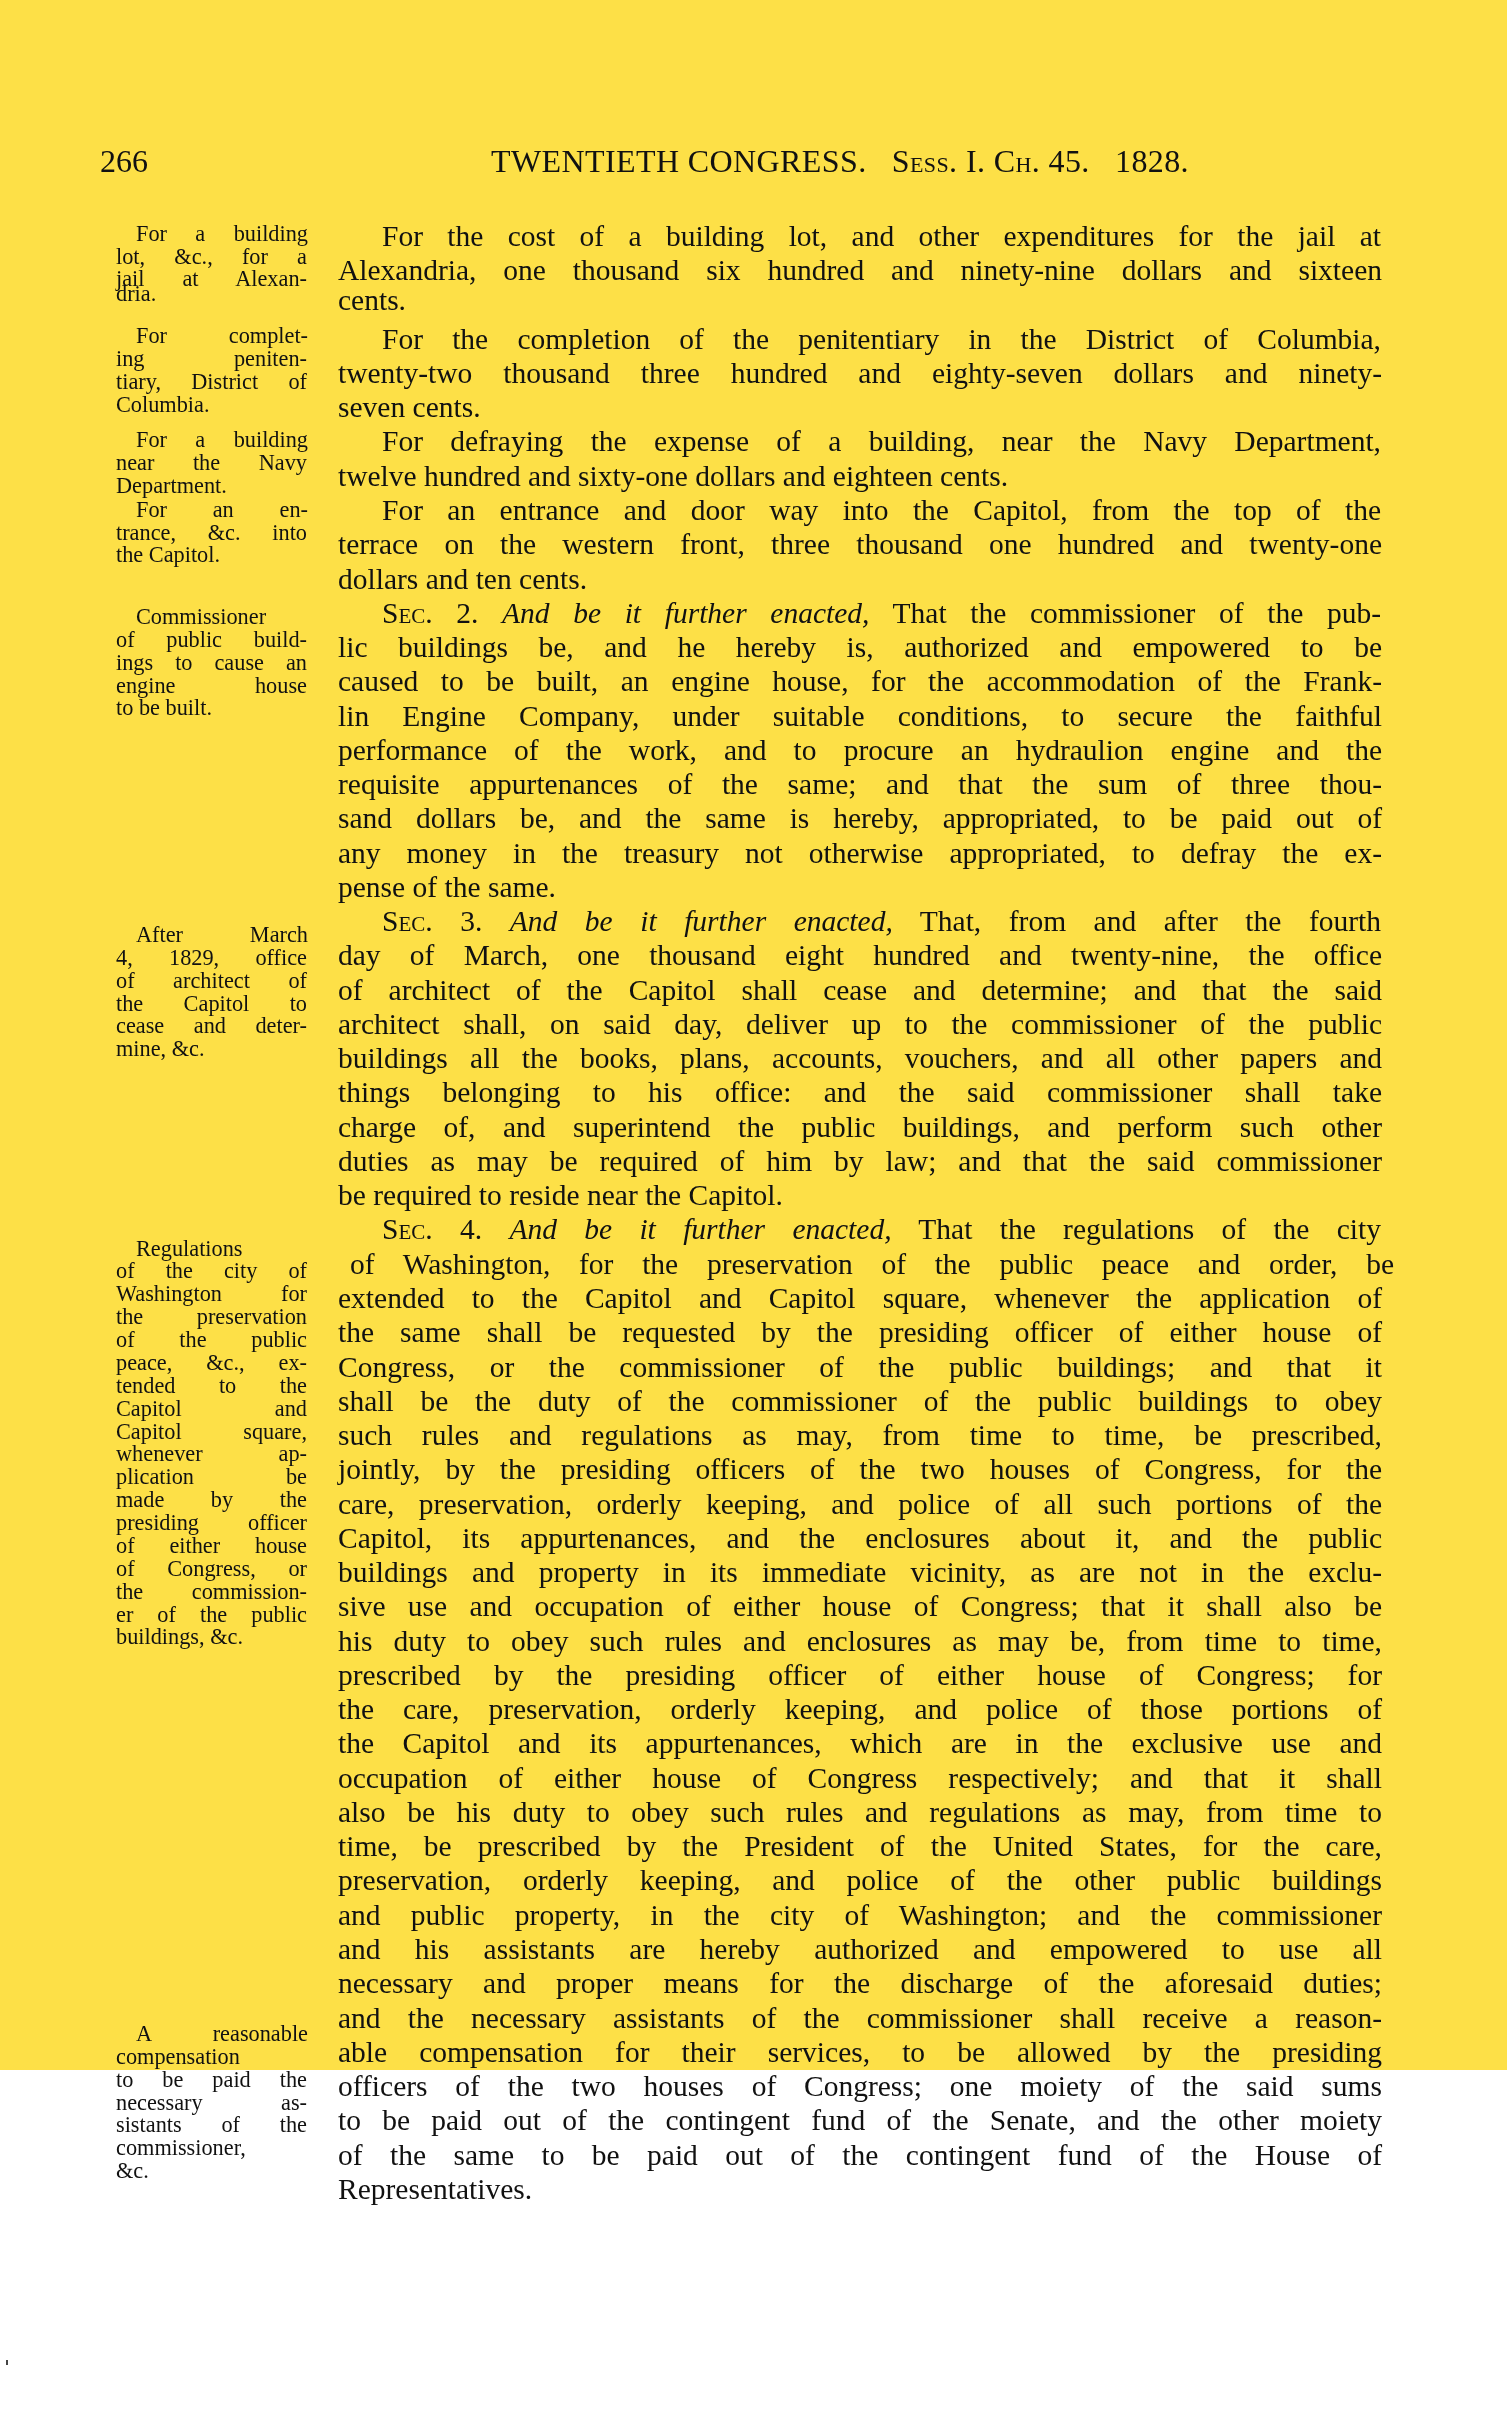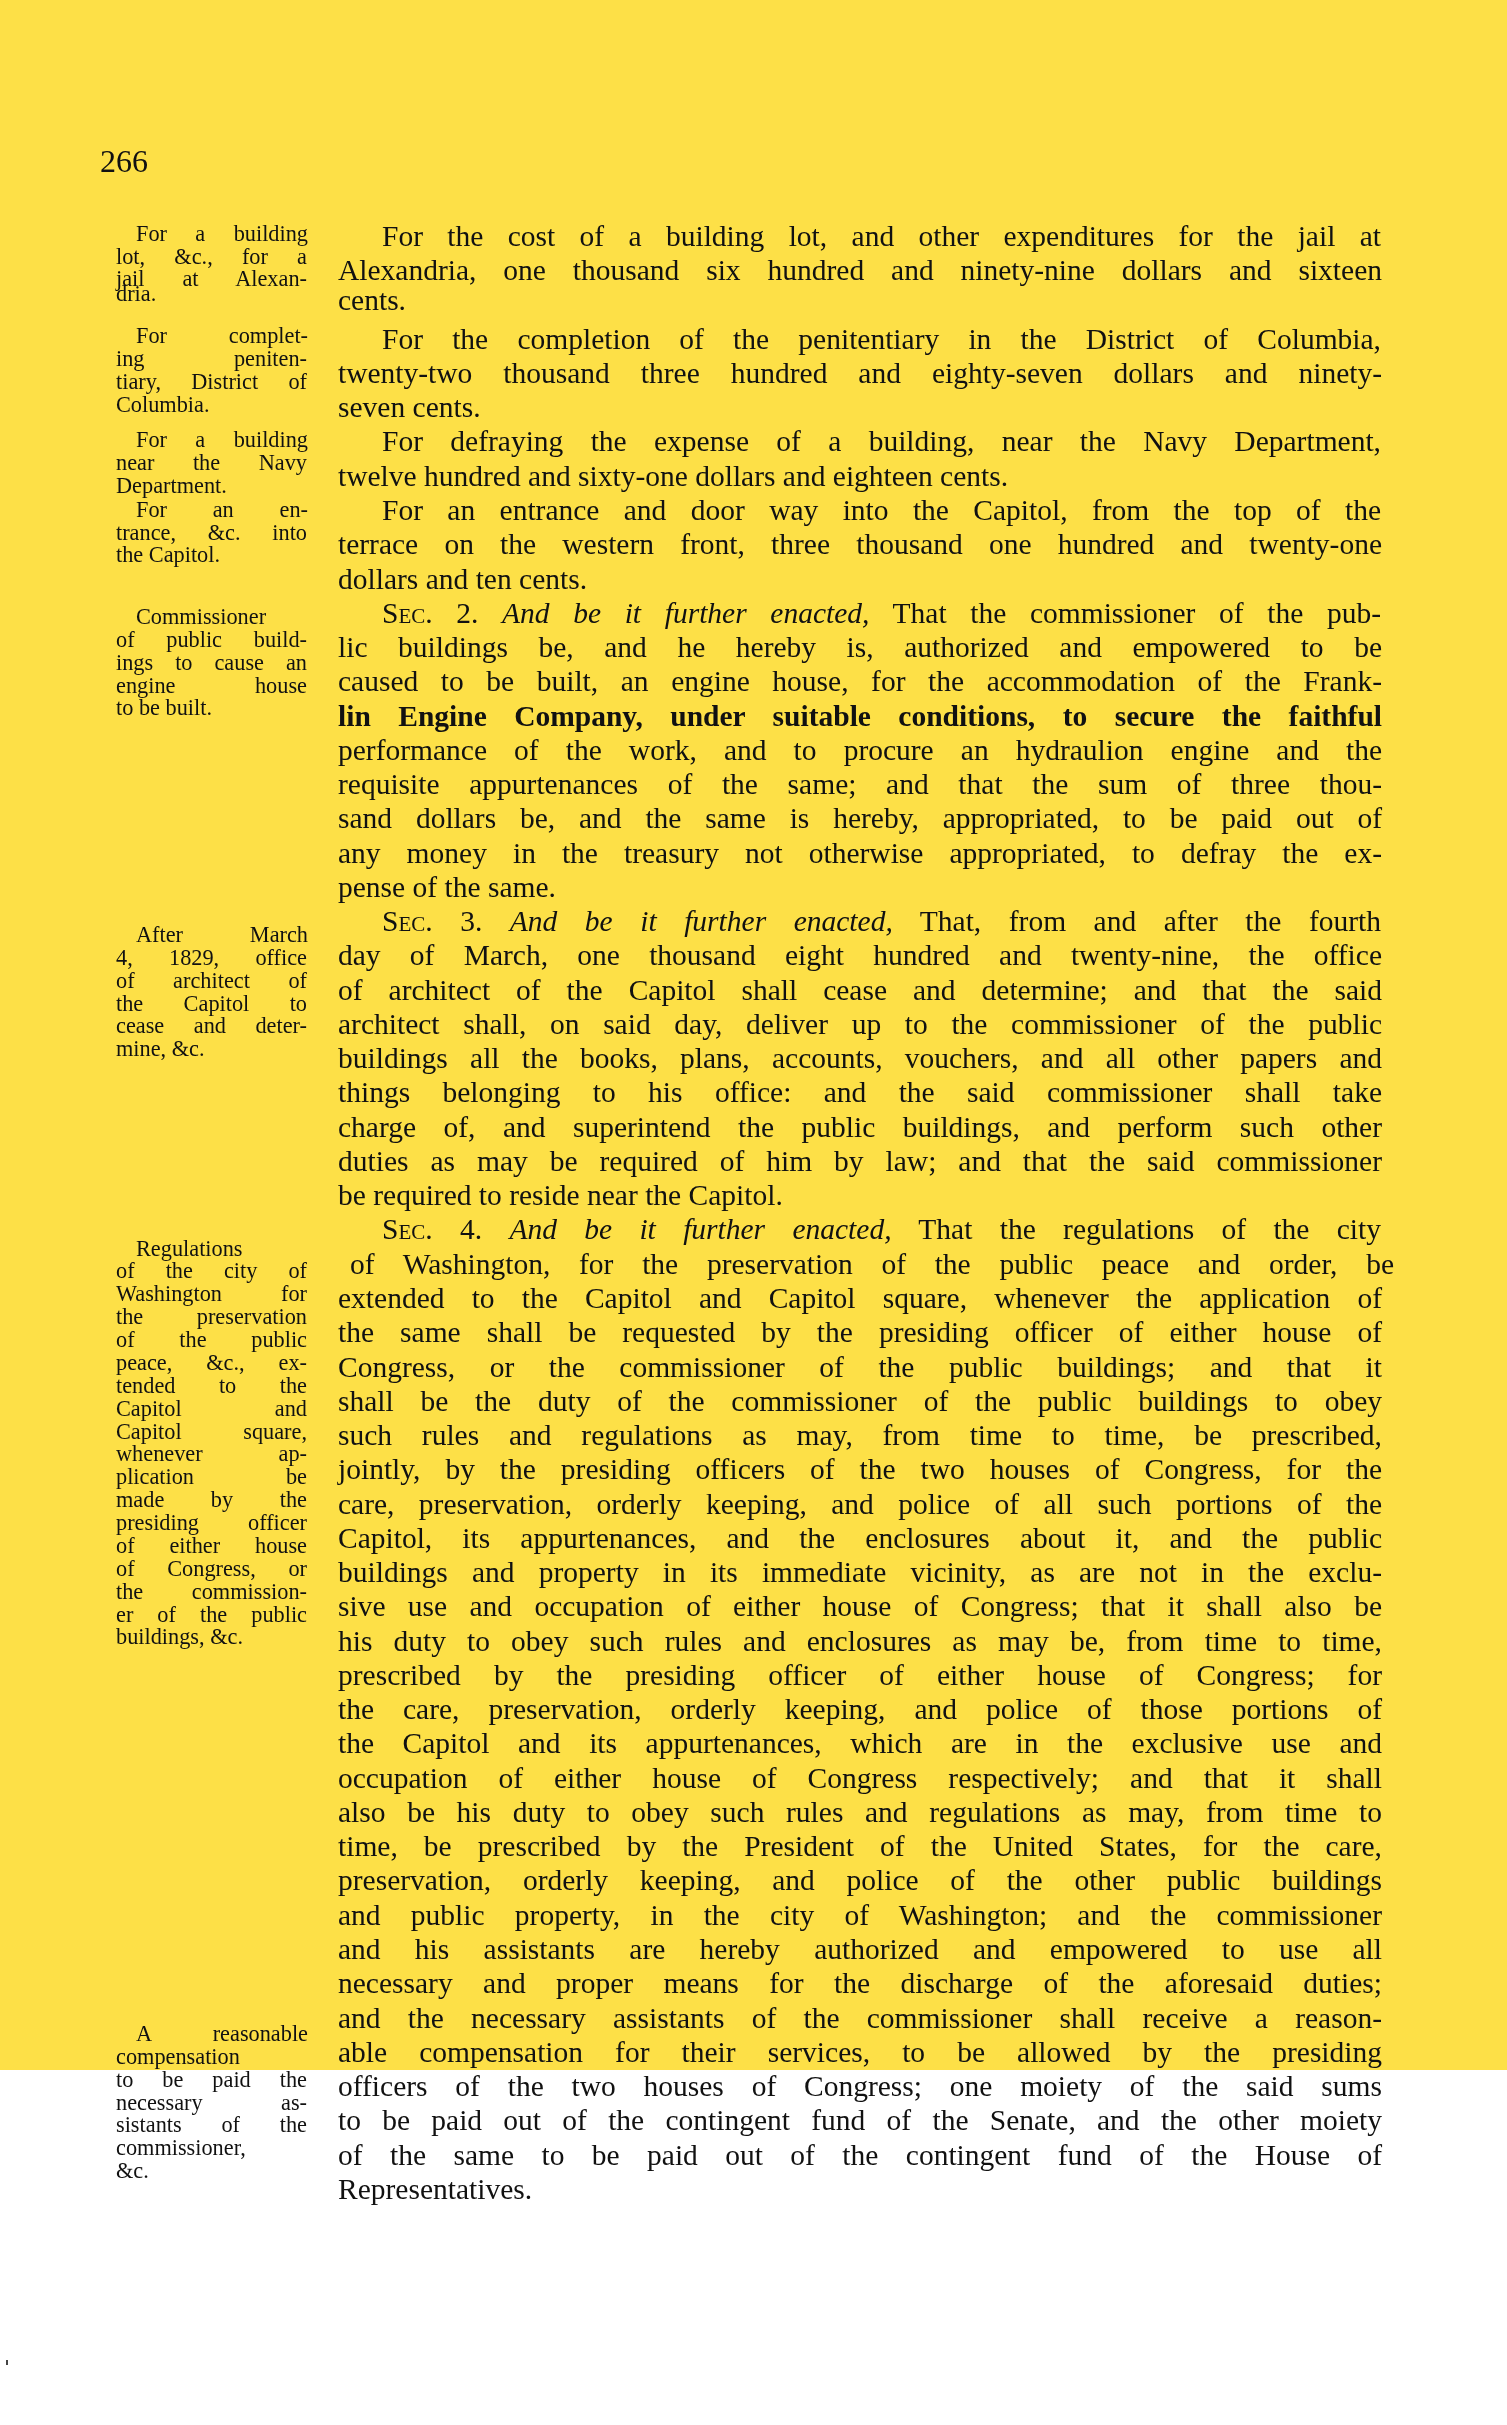--- a/index.html
+++ b/index.html
@@ -26,37 +26,42 @@
   .note-line.last { text-align-last: left; }
   em { font-style: italic; }
   .speck { position: absolute; width: 1.8px; height: 4.5px; background: #444; left: 6.3px; top: 2360px; }
 </style>
 </head>
 <body>
 
 <div class="page">
 
   <div class="hdr hdr-num">266</div>
+  <div class="hdr hdr-title">
+    <span>TWENTIETH CONGRESS.</span>&nbsp;&nbsp;
+    <span class="sc">Sess. I. Ch. 45.</span>&nbsp;&nbsp;
+    <span>1828.</span>
+  </div>
 
   <div id="body-text">
       <div class="body-line indent" style="top: 219px;"><span>For the cost of a building lot, and other expenditures for the jail at</span></div>
       <div class="body-line" style="top: 253px;"><span>Alexandria, one thousand six hundred and ninety-nine dollars and sixteen</span></div>
       <div class="body-line last" style="top: 283px;"><span>cents.</span></div>
       <div class="body-line indent" style="top: 322px;"><span>For the completion of the penitentiary in the District of Columbia,</span></div>
       <div class="body-line" style="top: 356px;"><span>twenty-two thousand three hundred and eighty-seven dollars and ninety-</span></div>
       <div class="body-line last" style="top: 390px;"><span>seven cents.</span></div>
       <div class="body-line indent" style="top: 424px;"><span>For defraying the expense of a building, near the Navy Department,</span></div>
       <div class="body-line last" style="top: 459px;"><span>twelve hundred and sixty-one dollars and eighteen cents.</span></div>
       <div class="body-line indent" style="top: 493px;"><span>For an entrance and door way into the Capitol, from the top of the</span></div>
       <div class="body-line" style="top: 527px;"><span>terrace on the western front, three thousand one hundred and twenty-one</span></div>
       <div class="body-line last" style="top: 562px;"><span>dollars and ten cents.</span></div>
       <div class="body-line indent" style="top: 596px;"><span class="sc">Sec. 2. </span><em>And be it further enacted,</em><span> That the commissioner of the pub-</span></div>
       <div class="body-line" style="top: 630px;"><span>lic buildings be, and he hereby is, authorized and empowered to be</span></div>
       <div class="body-line" style="top: 664px;"><span>caused to be built, an engine house, for the accommodation of the Frank-</span></div>
-      <div class="body-line" style="top: 699px; font-weight: bold;"><span>lin Engine Company, under suitable conditions, to secure the faithful</span></div>
+      <div class="body-line" style="top: 699px;"><span>lin Engine Company, under suitable conditions, to secure the faithful</span></div>
       <div class="body-line" style="top: 733px;"><span>performance of the work, and to procure an hydraulion engine and the</span></div>
       <div class="body-line" style="top: 767px;"><span>requisite appurtenances of the same; and that the sum of three thou-</span></div>
       <div class="body-line" style="top: 801px;"><span>sand dollars be, and the same is hereby, appropriated, to be paid out of</span></div>
       <div class="body-line" style="top: 836px;"><span>any money in the treasury not otherwise appropriated, to defray the ex-</span></div>
       <div class="body-line last" style="top: 870px;"><span>pense of the same.</span></div>
       <div class="body-line indent" style="top: 904px;"><span class="sc">Sec. 3. </span><em>And be it further enacted,</em><span> That, from and after the fourth</span></div>
       <div class="body-line" style="top: 938px;"><span>day of March, one thousand eight hundred and twenty-nine, the office</span></div>
       <div class="body-line" style="top: 973px;"><span>of architect of the Capitol shall cease and determine; and that the said</span></div>
       <div class="body-line" style="top: 1007px;"><span>architect shall, on said day, deliver up to the commissioner of the public</span></div>
       <div class="body-line" style="top: 1041px;"><span>buildings all the books, plans, accounts, vouchers, and all other papers and</span></div>

